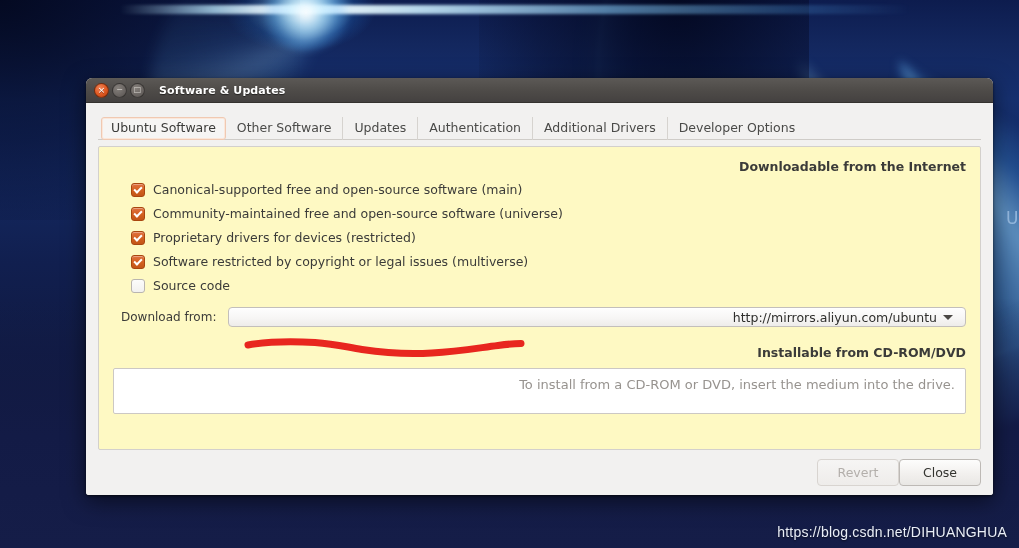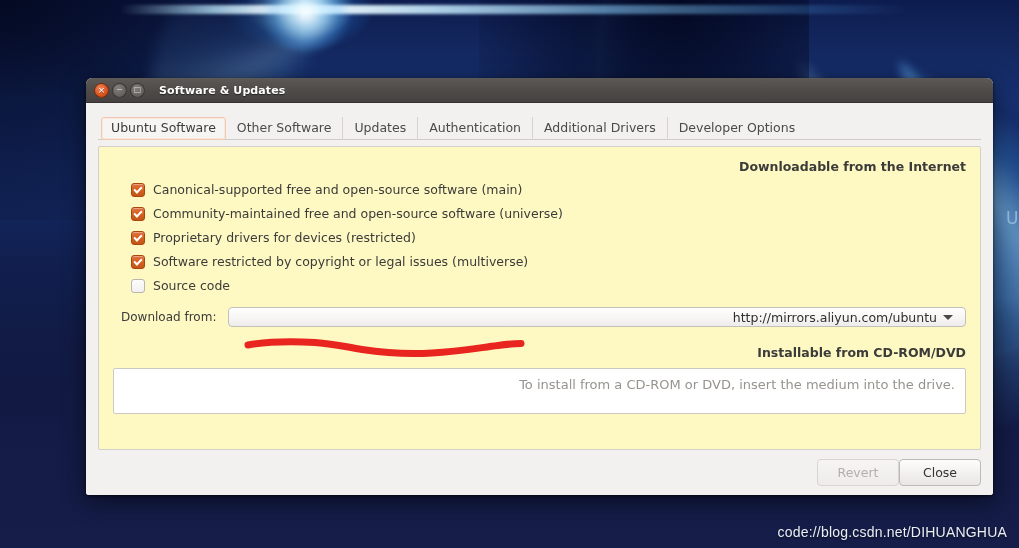--- a/index.html
+++ b/index.html
@@ -507,13 +507,13 @@
 </div>
 
 <svg id="annot" viewBox="0 0 1019 548" xmlns="http://www.w3.org/2000/svg">
   <path id="annot-path" d="M248,345 C268,341.5 292,341 315,342.5
            C336,344 346,347 362,349.5
            C385,353 408,354.5 432,353
            C458,351.5 478,348 498,345.5
            C508,344.2 515,343.6 521,343.4" fill="none" stroke="#e8261f" stroke-width="7" stroke-linecap="round" stroke-linejoin="round"></path>
 </svg>
 
-<div class="watermark">code://blog.csdn.net/DIHUANGHUA</div>
+<div class="watermark">https://blog.csdn.net/DIHUANGHUA</div>
 
 </body></html>

